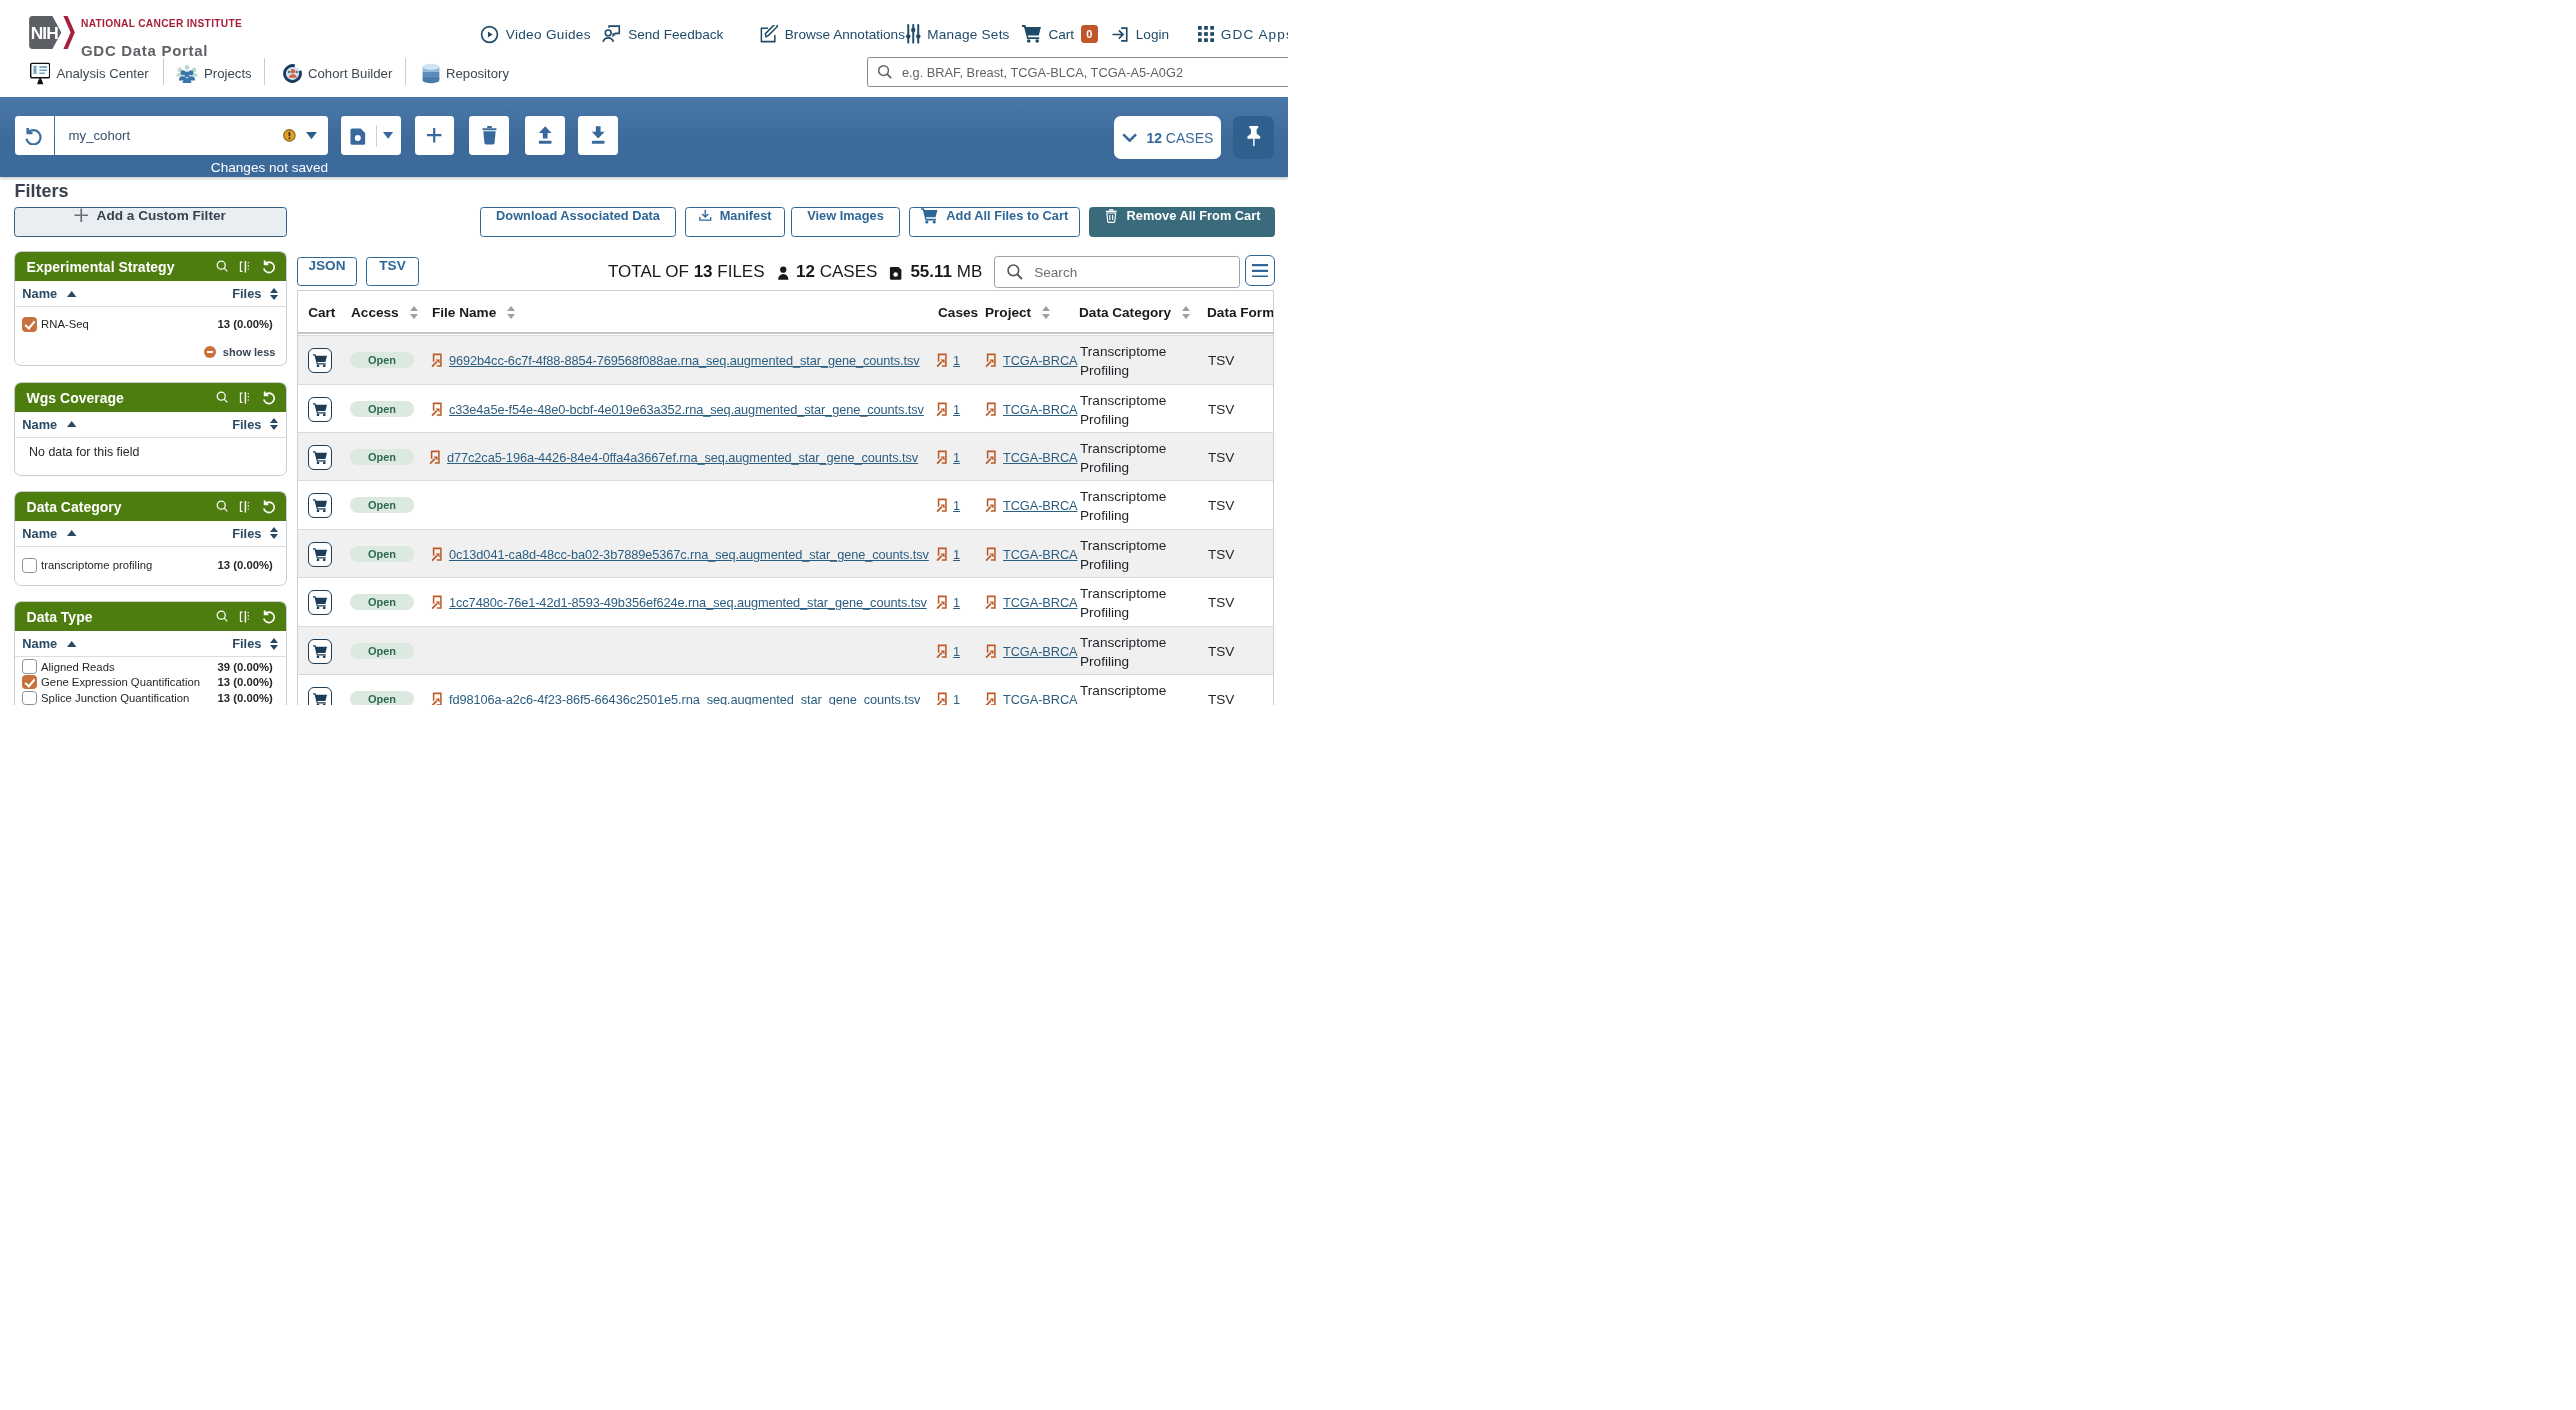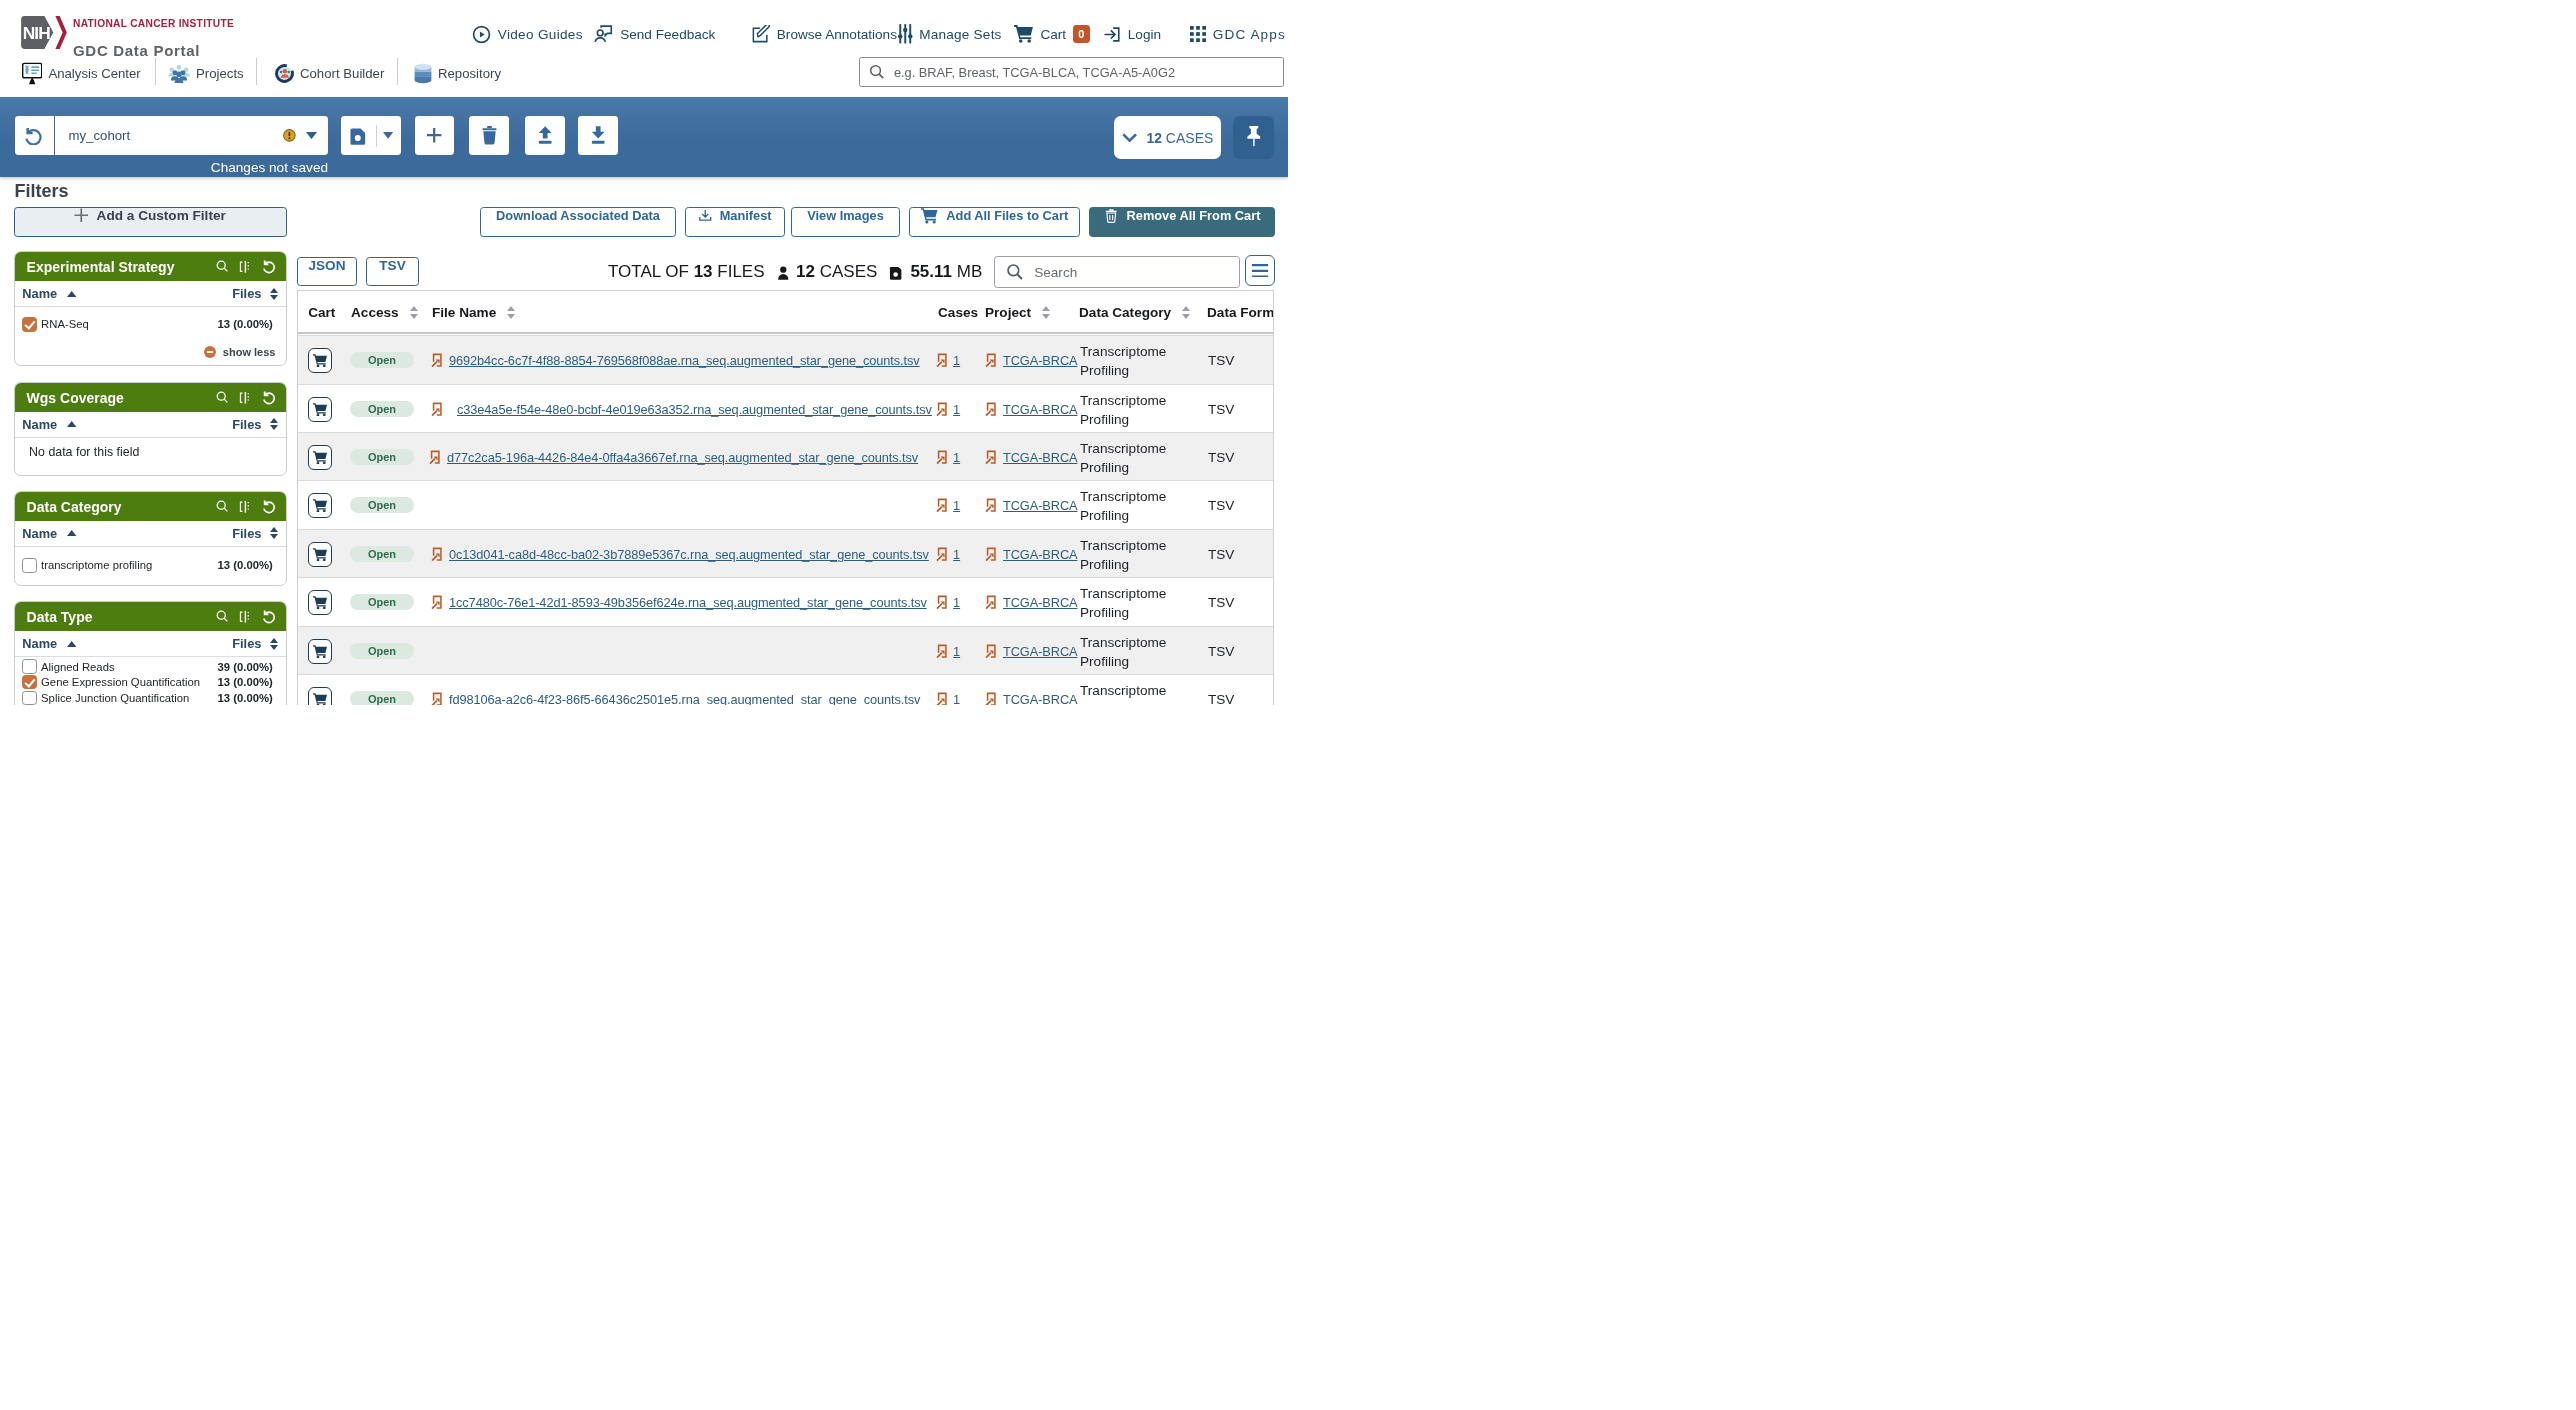--- a/index.html
+++ b/index.html
@@ -1,20 +1,20 @@
 <!DOCTYPE html>
 <html style="font-size:13.6px"><head>
 <meta charset="utf-8">
 <style>
 * { margin:0; padding:0; box-sizing:border-box; }
 html,body { width:1288px; height:705px; overflow:hidden; }
 body { font-family:"Liberation Sans", sans-serif; background:#fff; position:relative; color:#1e2126; }
 .abs { position:absolute; }
 
-#hdr { position:absolute; top:0; left:4px; width:1288px; height:97px; background:#fff; }
+#hdr { position:absolute; top:0; left:12px; width:1288px; height:97px; background:#fff; }
 .nci { color:#A6203C; font-weight:bold; font-size:10.2px; letter-spacing:0.3px; line-height:9.4px; }
 .gdc { color:#606266; font-weight:bold; font-size:15px; letter-spacing:0.7px; margin-top:14px; }
 .qnav { position:absolute; top:24px; height:20.4px; display:flex; align-items:center; color:#1f4a68; font-size:13.6px; white-space:nowrap; }
 .qnav svg { display:block; }
 .qnav .lbl { margin-left:6.8px; }
 .badge0 { display:inline-block; margin-left:6.8px; width:17px; height:18px; background:#C0562B; color:#fff; border-radius:3.4px; font-size:11px; font-weight:bold; text-align:center; line-height:18px; }
 .tab { position:absolute; top:61px; height:24px; display:flex; align-items:center; color:#3d4754; font-size:13.2px; white-space:nowrap; }
 .tab .lbl { margin-left:6px; }
 .tdiv { position:absolute; top:58px; height:27px; width:0.9px; background:#c9cdd1; }
 #hsearch { position:absolute; left:855px; top:57px; width:425px; height:30px; border:0.9px solid #868b90; border-radius:2.6px; background:#fff; display:flex; align-items:center; color:#5f6368; font-size:12.8px; }
@@ -534,21 +534,21 @@
           <circle cx="19.4" cy="20.4" r="2.3"></circle>
         </svg>
       </div>
     <div class="pill">Open</div>
     <div class="cell" style="left:133px">
         <svg class="bkm" width="12" height="14.5" viewBox="0 0 14 17" fill="none" stroke="#bc5a24" stroke-width="1.8">
           <path d="M3 10.2 V1.6 h8.6 v13.6 h-4.8"></path>
           <path d="M1.2 15.9 L6.9 10.2" stroke-width="2.1"></path>
           <polygon points="5.3,7.6 10,7.6 10,12.3" fill="#bc5a24" stroke="none"></polygon>
         </svg>
-        <a class="flink" style="margin-left:14px">c33e4a5e-f54e-48e0-bcbf-4e019e63a352.rna_seq.augmented_star_gene_counts.tsv</a>
+        <a class="flink" style="margin-left:6px">c33e4a5e-f54e-48e0-bcbf-4e019e63a352.rna_seq.augmented_star_gene_counts.tsv</a>
       </div>
     <div class="cell" style="left:638px">
         <svg class="bkm" width="12" height="14.5" viewBox="0 0 14 17" fill="none" stroke="#bc5a24" stroke-width="1.8">
           <path d="M3 10.2 V1.6 h8.6 v13.6 h-4.8"></path>
           <path d="M1.2 15.9 L6.9 10.2" stroke-width="2.1"></path>
           <polygon points="5.3,7.6 10,7.6 10,12.3" fill="#bc5a24" stroke="none"></polygon>
         </svg>
         <a class="flink" style="margin-left:5.1px">1</a>
       </div>
     <div class="cell" style="left:687px">

